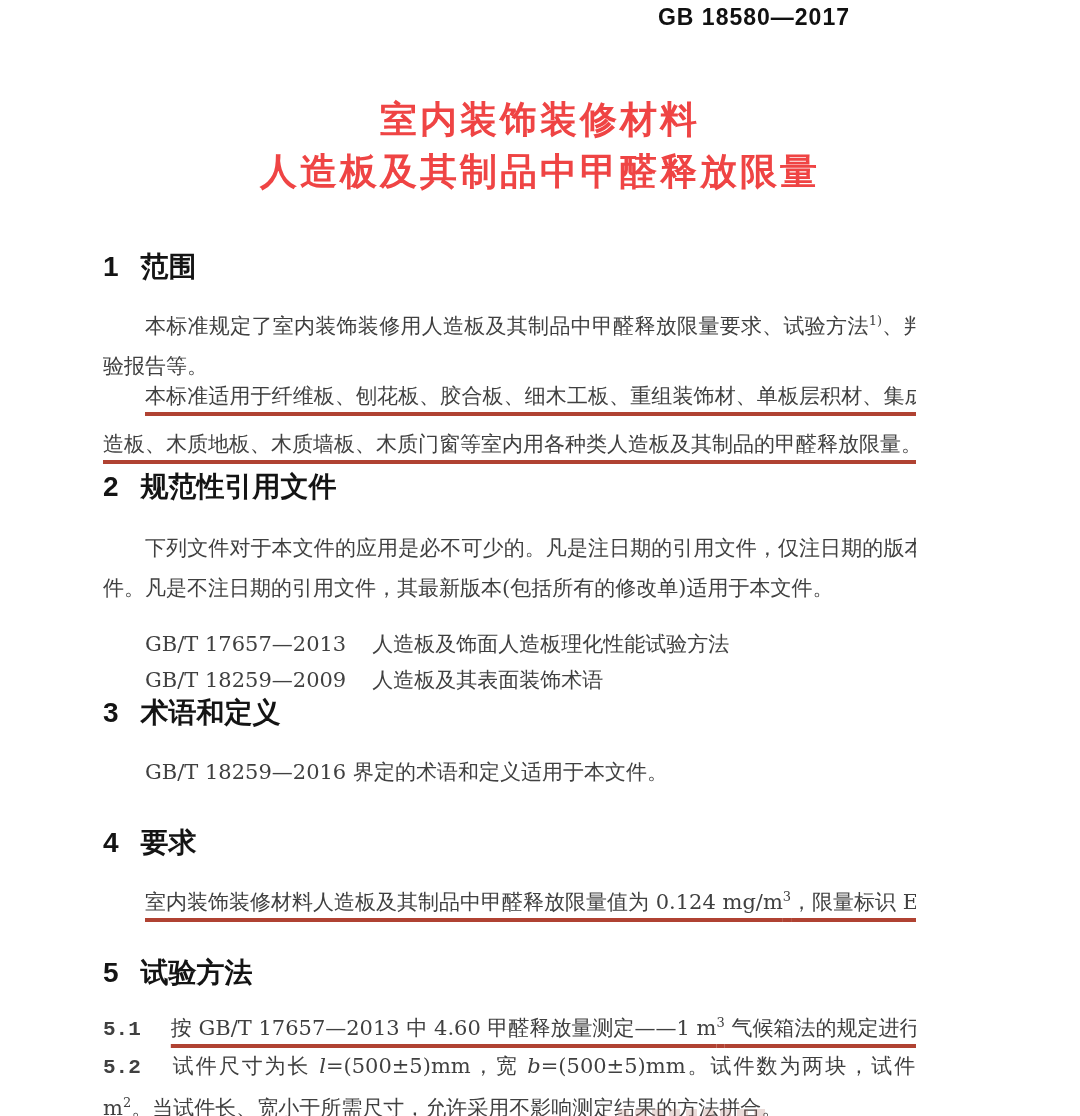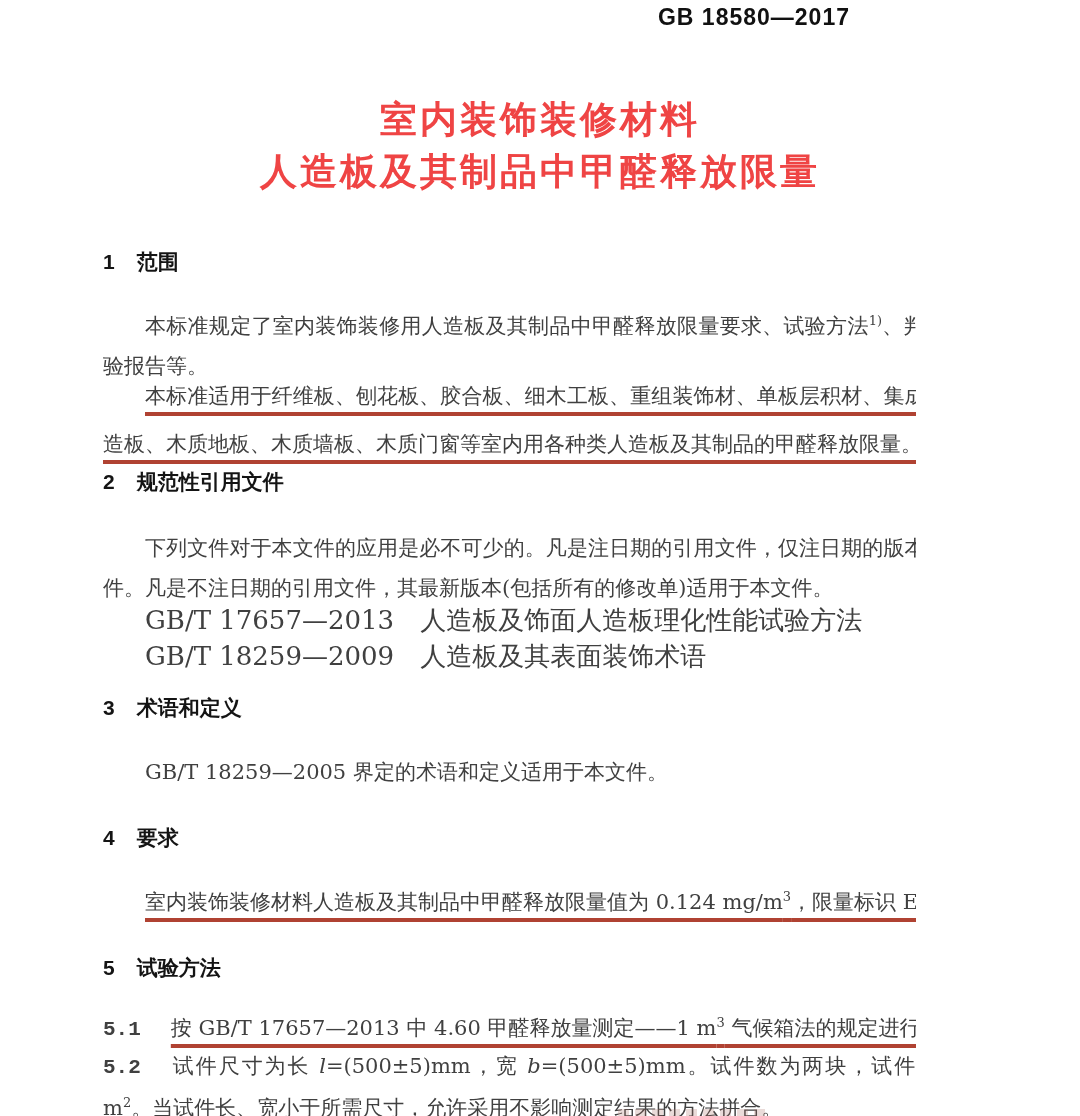--- a/index.html
+++ b/index.html
@@ -39,21 +39,21 @@
     line-height: 52px;
     letter-spacing: 3px;
     color: #ef4444;
   }
 
   .sec-heading {
     left: 103px;
     width: 930px;
     font-family: "Liberation Sans", sans-serif;
     font-weight: 700;
-    font-size: 21px;
+    font-size: 28px;
     color: #141414;
   }
   .sec-heading .sec-num { display: inline-block; margin-right: 22px; }
 
   .para {
     left: 103px;
     width: 928px;
     font-size: 21px;
     line-height: 40px;
     text-align: justify;
@@ -64,21 +64,21 @@
 
   .redline {
     text-decoration: underline;
     text-decoration-color: #b04232;
     text-decoration-thickness: 4px;
     text-underline-offset: 9px;
     text-decoration-skip-ink: none;
   }
   .lh42 { line-height: 48px; }
 
-  .ref-line { font-size: 26px; line-height: 36px; }
+  .ref-line { font-size: 21px; line-height: 36px; margin-top: 24px; }
   .ref-code { display: inline-block; margin-right: 26px; }
 
   .clause-num {
     font-family: Liberation Mono, monospace;
     font-weight: 700;
     display: inline-block;
     margin-right: 30px;
   }
 
   sup.fn {
@@ -148,21 +148,21 @@
   </div>
   <div class="abs para pad-indent ref-line" style="top:638px">
     <span class="ref-code">GB/T 18259—2009</span><span>人造板及其表面装饰术语</span>
   </div>
 
   <div class="abs sec-heading" style="top:694px">
     <span class="sec-num">3</span><span>术语和定义</span>
   </div>
 
   <div class="abs para pad-indent" style="top:752px">
-    <span>GB/T 18259—2005 界定的术语和定义适用于本文件。</span>
+    <span>GB/T 18259—2016 界定的术语和定义适用于本文件。</span>
   </div>
 
   <div class="abs sec-heading" style="top:824px">
     <span class="sec-num">4</span><span>要求</span>
   </div>
 
   <div class="abs para indent" style="top:882px">
     <span class="redline"><span>室内装饰装修材料人造板及其制品中甲醛释放限量值为 0.124 mg/m</span><sup class="fn">3</sup><span>，限量标识 E</span><sub class="sb">1</sub><span>。</span></span>
   </div>
 

